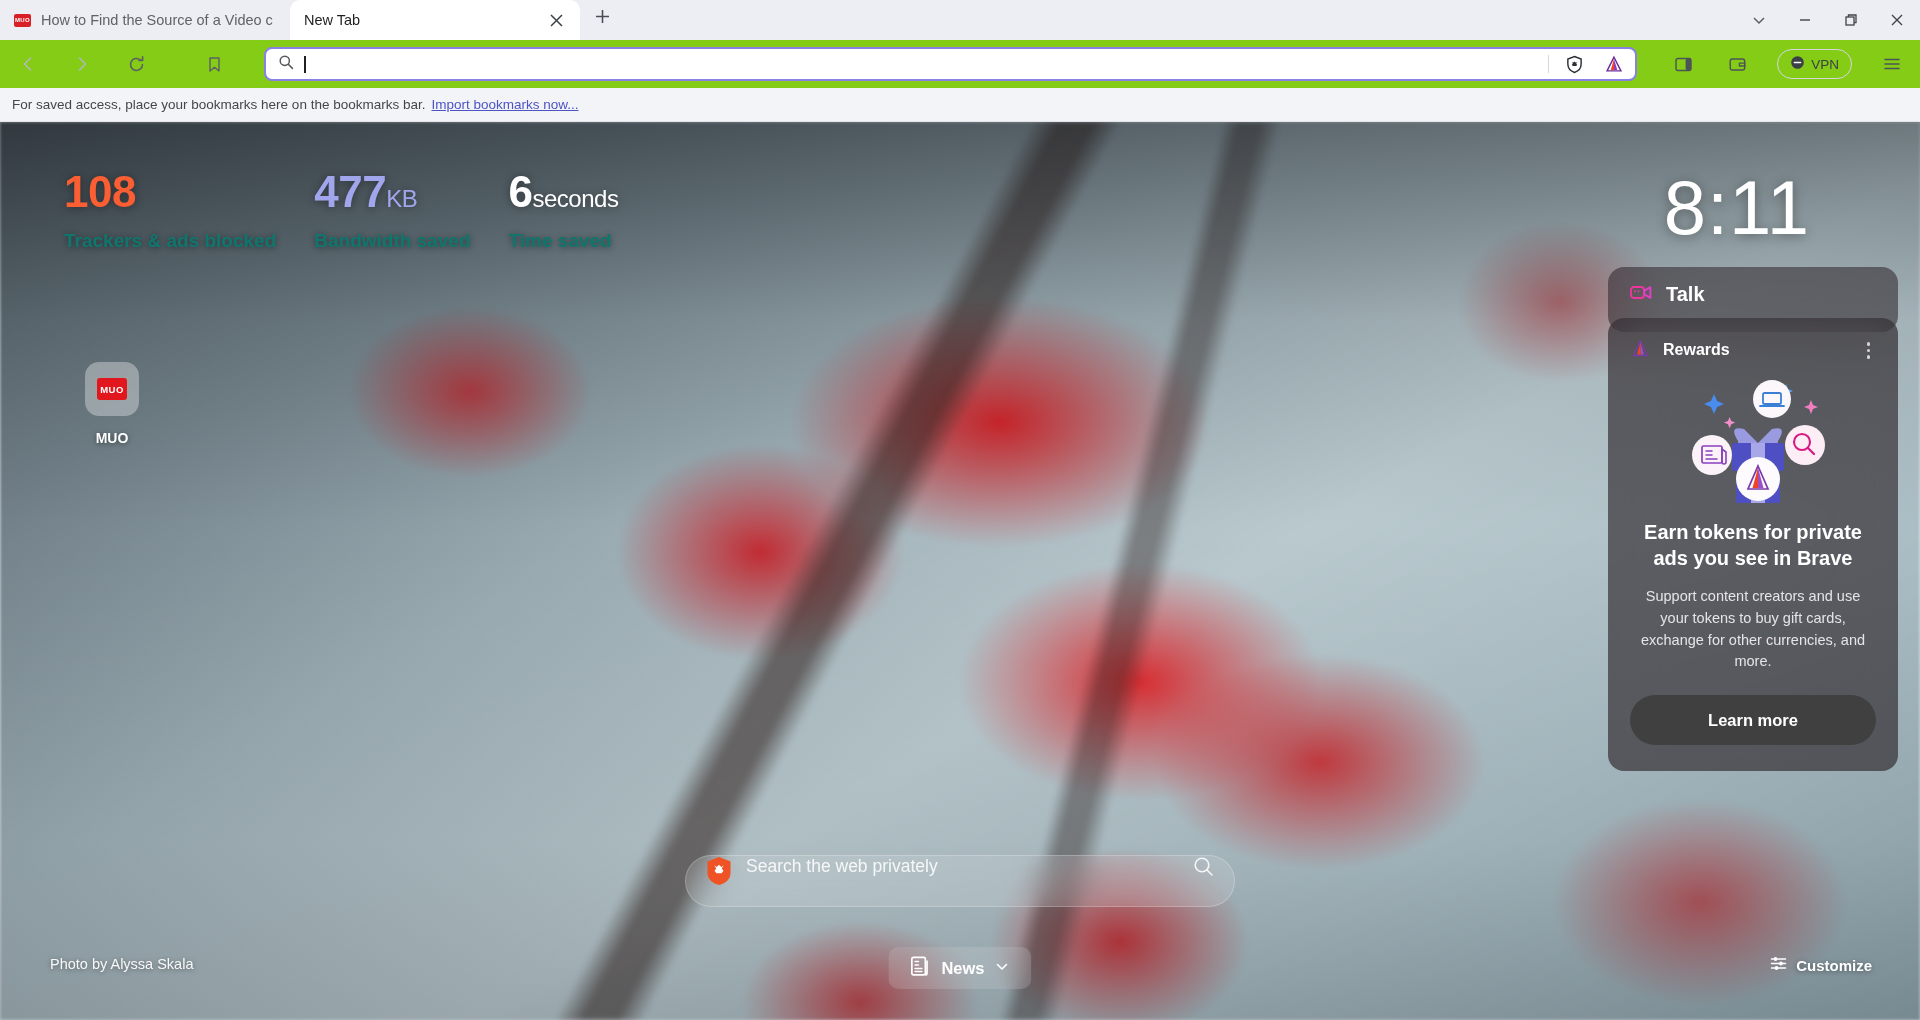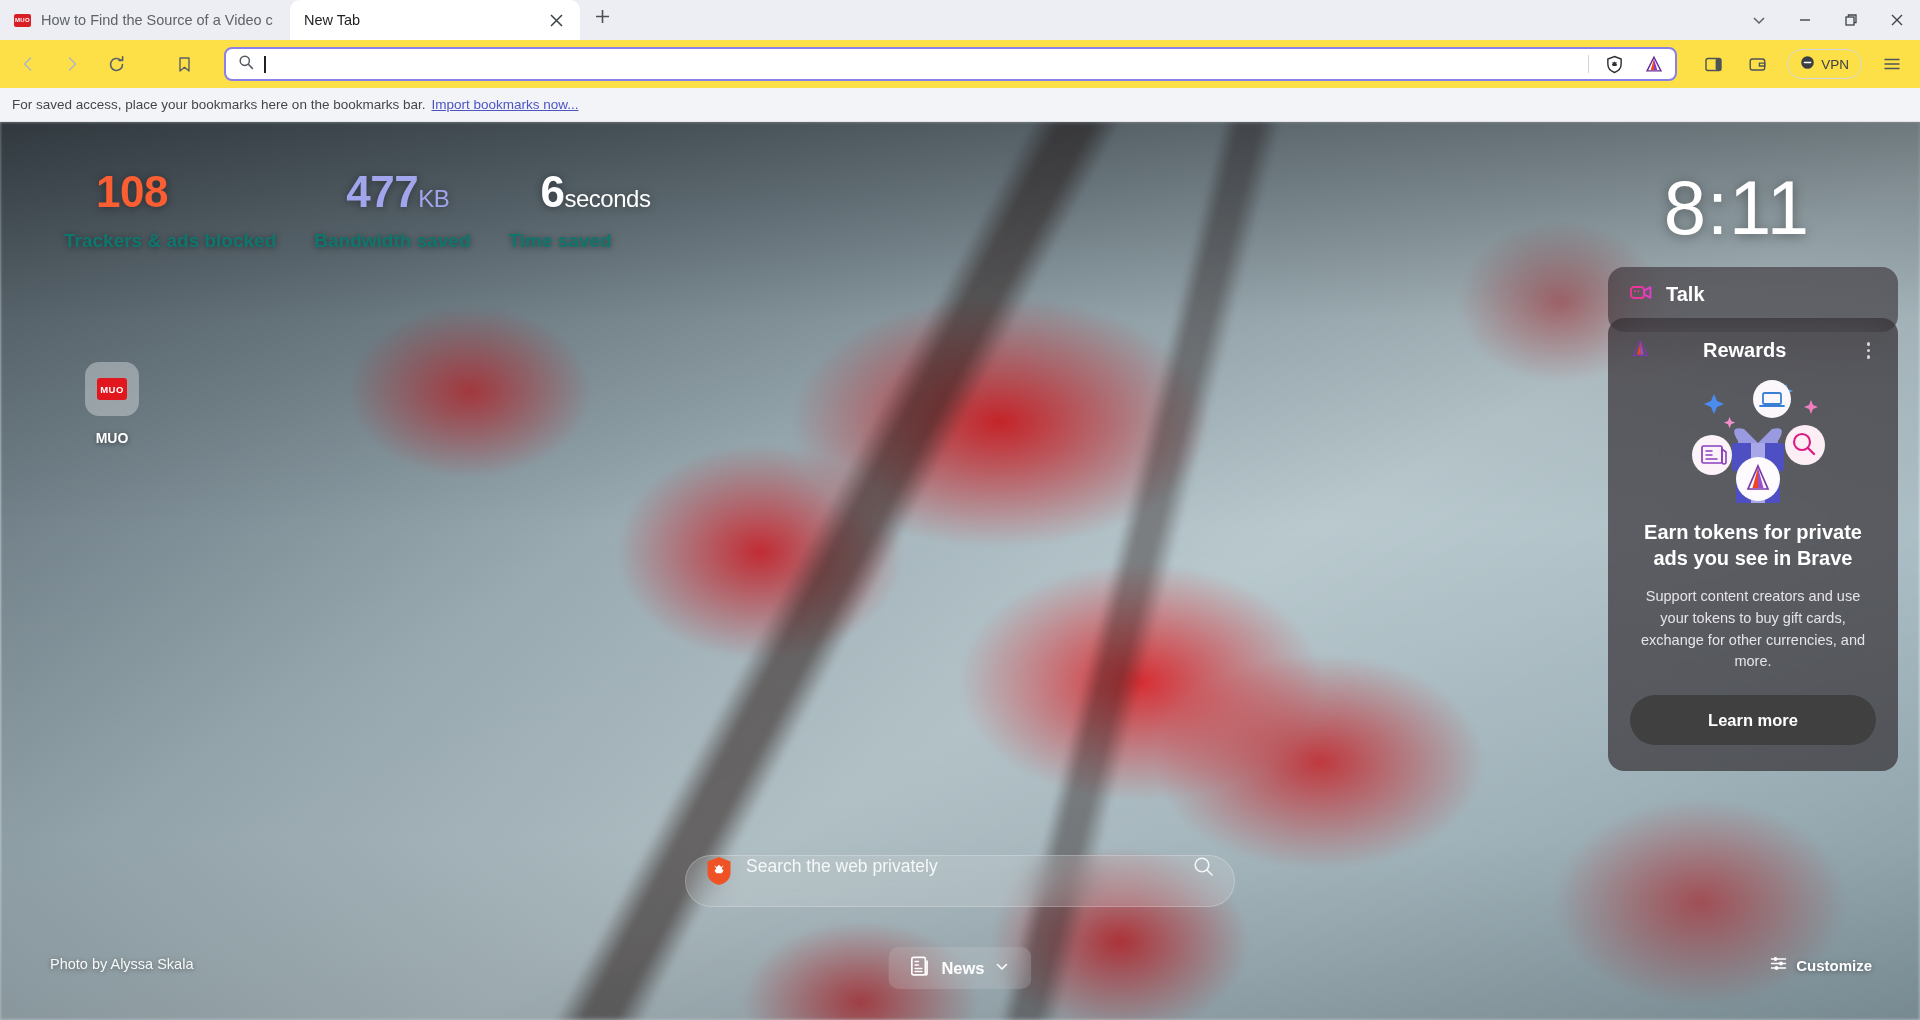--- a/index.html
+++ b/index.html
@@ -45,22 +45,22 @@
   .wincontrols {
     position: absolute; right: 0; top: 0; height: 40px; display: flex;
   }
   .wc {
     width: 46px; height: 40px; display: flex; align-items: center;
     justify-content: center; color: #45494e;
   }
 
   
   .toolbar {
-    height: 48px; background: #fde047; display: flex; align-items: center;
-    padding: 0 10px; gap: 8px;
+    height: 48px; background: #84cc16; display: flex; align-items: center;
+    padding: 0 10px; gap: 18px;
   }
   .tbtn {
     width: 36px; height: 36px; display: flex; align-items: center;
     justify-content: center; border-radius: 50%; color: #5b6066;
     flex-shrink: 0;
   }
   .tbtn.dim { color: #b4b8bd; }
   .omnibox {
     flex: 1; height: 34px; margin: 0 10px 0 14px; background: #fff;
     border: 2px solid #8b7fe8; border-radius: 8px; display: flex;
@@ -115,21 +115,21 @@
   }
   .bg-vignette {
     position: absolute; inset: 0;
     background: linear-gradient(180deg, rgba(10,14,18,.42) 0%, rgba(10,14,18,.10) 22%, rgba(10,14,18,0) 45%, rgba(10,14,18,.06) 80%, rgba(10,14,18,.18) 100%);
   }
 
   
   .stats { position: absolute; left: 64px; top: 48px; display: flex; gap: 38px; }
   .stat-num {
     font-size: 44px; font-weight: 600; line-height: 1;
-    letter-spacing: -.5px; white-space: nowrap; margin-left: 32px;
+    letter-spacing: -.5px; white-space: nowrap;
   }
   .stat-unit { font-size: 24px; font-weight: 500; }
   .stat-label {
     margin-top: 16px; font-size: 19px; font-weight: 600; color: #0f766e;
     text-shadow: 0 1px 6px rgba(0,0,0,.45); white-space: nowrap;
   }
   .stat-num { text-shadow: 0 1px 8px rgba(0,0,0,.4); }
 
   .clock {
     position: absolute; right: 110px; top: 48px; font-size: 76px;
@@ -163,21 +163,21 @@
     background: rgba(42,32,38,.55); backdrop-filter: blur(26px);
     border-radius: 16px; padding: 16px 22px 26px 22px;
     display: flex; align-items: center; gap: 14px;
   }
   .talk-label { font-size: 20px; font-weight: 700; color: #fff; }
   .rewardscard {
     background: rgba(38,30,36,.62); backdrop-filter: blur(26px);
     border-radius: 16px; margin-top: -14px; padding: 20px 22px 26px 22px;
   }
   .rw-head { display: flex; align-items: center; gap: 12px; }
-  .rw-title { font-size: 20px; font-weight: 700; color: #fff; flex: 1; margin-left: 40px; }
+  .rw-title { font-size: 16px; font-weight: 700; color: #fff; flex: 1; }
   .rw-dots { display: flex; flex-direction: column; gap: 3px; padding: 4px 6px; }
   .rw-dots i { width: 3.5px; height: 3.5px; background: #d7d4d8; border-radius: 50%; display: block; }
   .rw-illus { height: 150px; display: flex; align-items: center; justify-content: center; }
   .rw-h {
     font-size: 20px; font-weight: 700; color: #fff; text-align: center;
     line-height: 1.34; margin-top: 6px;
   }
   .rw-p {
     font-size: 14.5px; color: #e6e4e8; text-align: center; line-height: 1.5;
     margin-top: 14px;

